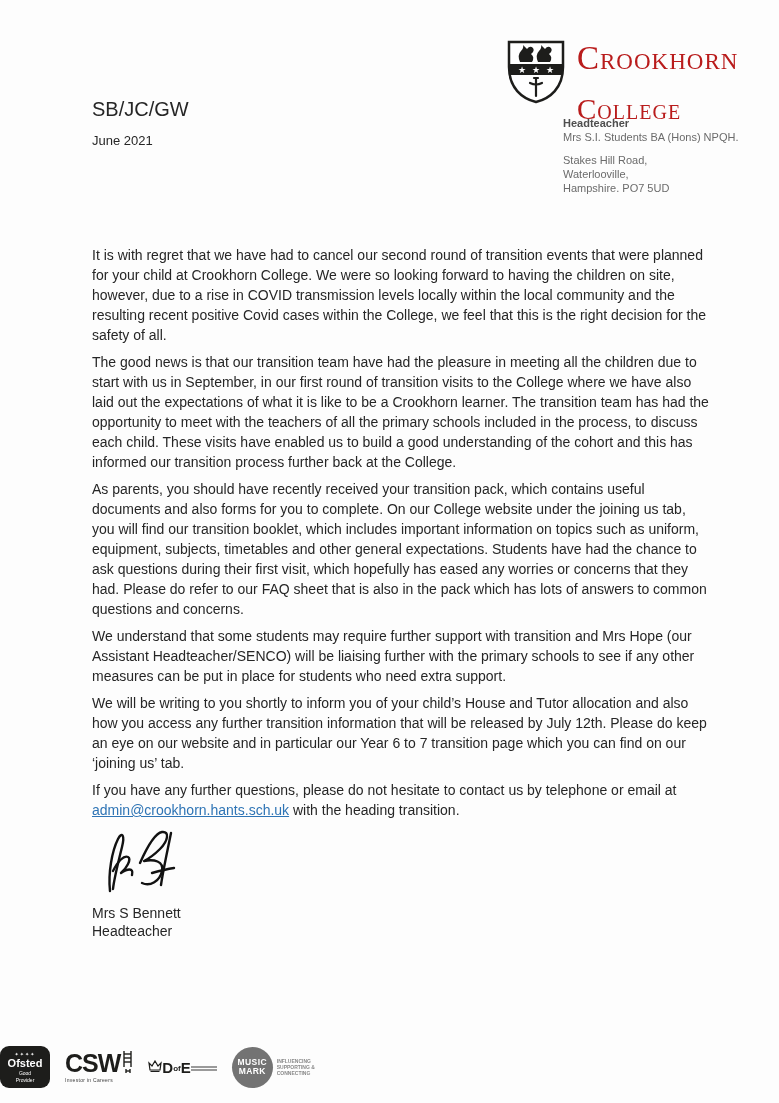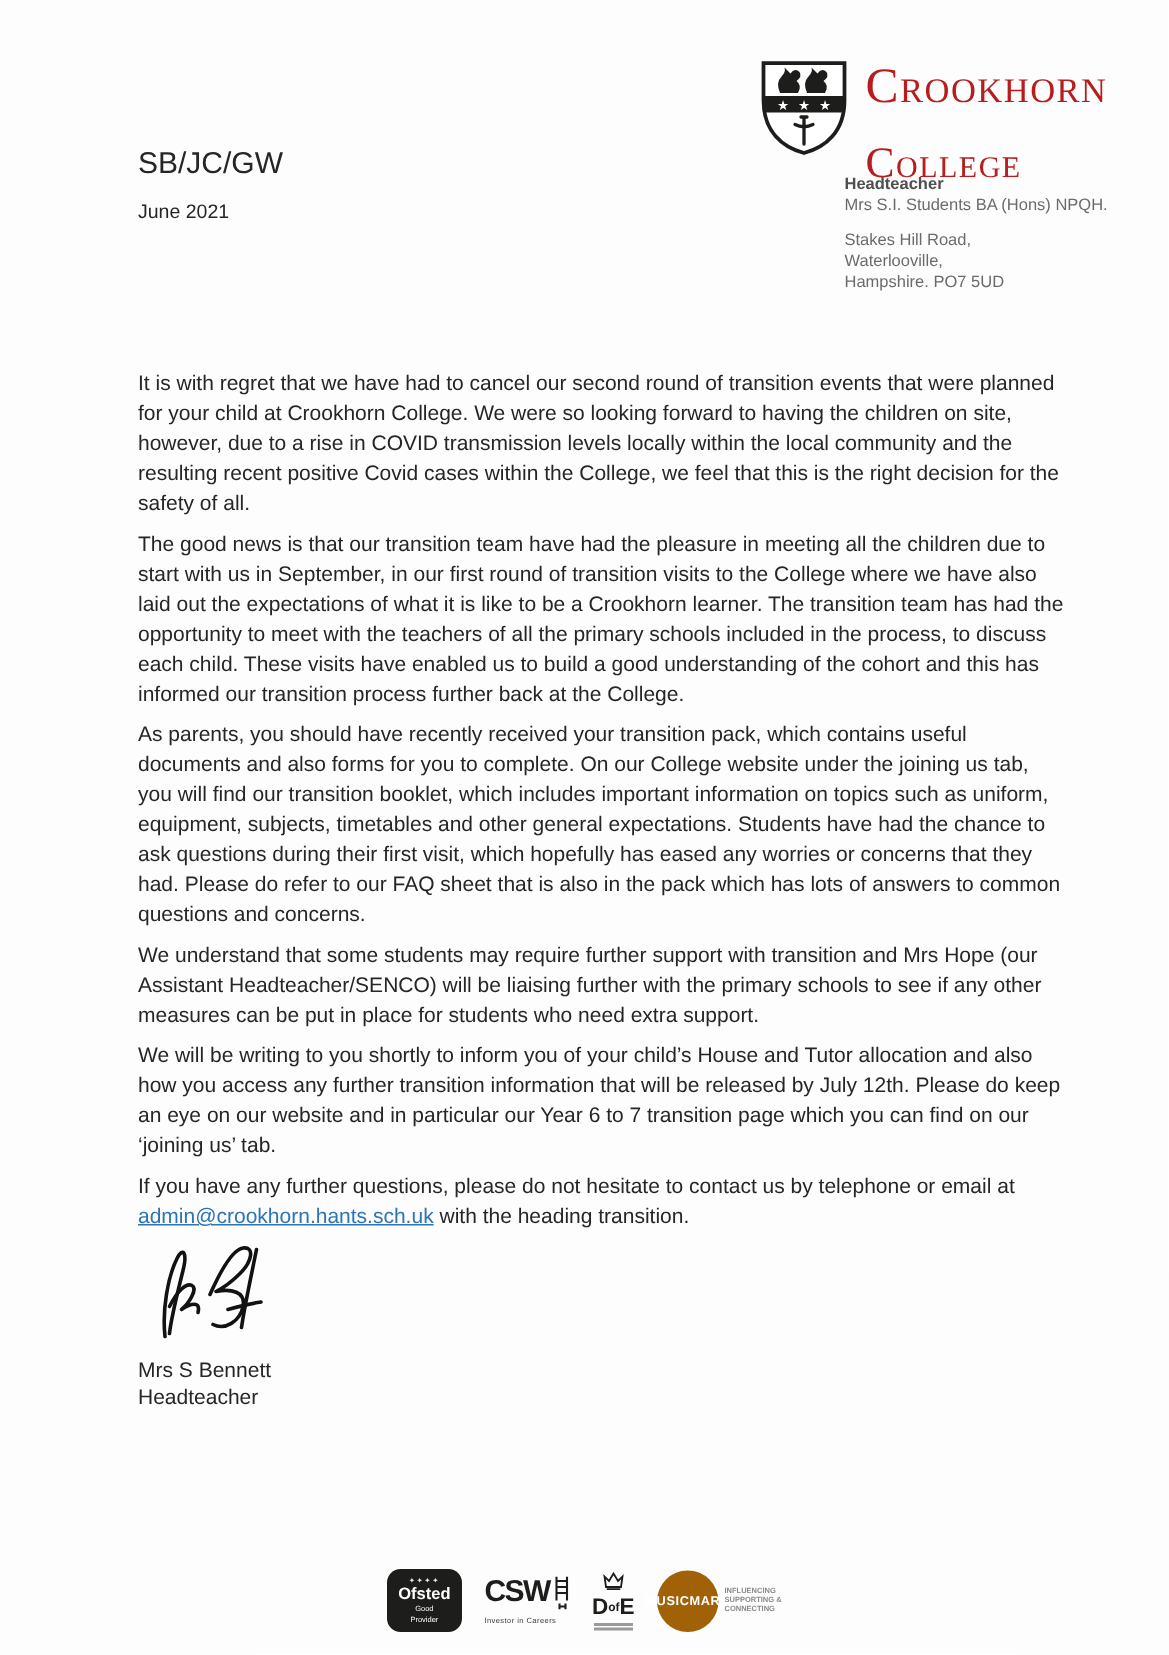--- a/index.html
+++ b/index.html
@@ -39,43 +39,43 @@
   .body-copy p{margin:0 0 7px 0;}
   .body-copy p.salutation{margin-bottom:14px;}
   a.email-link{color:#2e74b5;text-decoration:underline;}
   .closing{margin-top:14px;}
   .signature{margin:2px 0 0 4px;}
   .signatory{line-height:18px;margin-top:2px;}
 
   
   .footer{
     position:absolute;left:0;right:0;top:1046px;
-    display:flex;justify-content:center;align-items:center;gap:15px;
+    display:flex;align-items:center;gap:15px;
   }
   .ofsted{
     width:50px;height:42px;background:#1d1d1b;border-radius:9px;
     color:#fff;display:flex;flex-direction:column;align-items:center;justify-content:center;
     line-height:1;
   }
   .ofsted .stars{font-size:5px;letter-spacing:1px;margin-bottom:1px;color:#e9e9e9;}
   .ofsted .word{font-size:11px;font-weight:bold;}
   .ofsted .cap{font-size:5px;margin-top:2px;}
   .csw{display:flex;flex-direction:column;align-items:flex-start;line-height:1;}
   .csw .row{display:flex;align-items:flex-start;}
-  .csw .word{font-size:20px;font-weight:900;color:#1d1d1b;letter-spacing:-1px;}
+  .csw .word{font-size:25px;font-weight:900;color:#1d1d1b;letter-spacing:-1px;}
   .csw .cap{font-size:5px;color:#3a3a3a;margin-top:2px;letter-spacing:.3px;}
-  .dofe{display:flex;flex-direction:column;align-items:center;line-height:1;color:#1d1d1b;}
+  .dofe{display:flex;flex-direction:row;align-items:center;line-height:1;color:#1d1d1b;}
   .dofe .word{font-size:15px;font-weight:900;}
   .dofe .word .of{font-size:8px;font-weight:700;vertical-align:2px;}
   .dofe .caption-bars{margin-top:2px;}
   .dofe .caption-bars div{width:26px;height:2px;background:#9a9a9a;margin-top:1px;}
   .musicmark{display:flex;align-items:center;}
   .mm-circle{
-    width:41px;height:41px;border-radius:50%;background:#a16207;color:#fff;
-    display:flex;align-items:center;justify-content:center;
+    width:41px;height:41px;border-radius:50%;background:#737373;color:#fff;
+    display:flex;flex-direction:column;align-items:center;justify-content:center;
     font-weight:bold;font-size:8.5px;line-height:9px;letter-spacing:.4px;
   }
   .mm-caption{margin-left:4px;font-size:5px;line-height:6px;color:#8a8a8a;font-weight:bold;}
 </style>
 </head>
 <body>
 
 <div class="page">
 
   <div class="letterhead">

